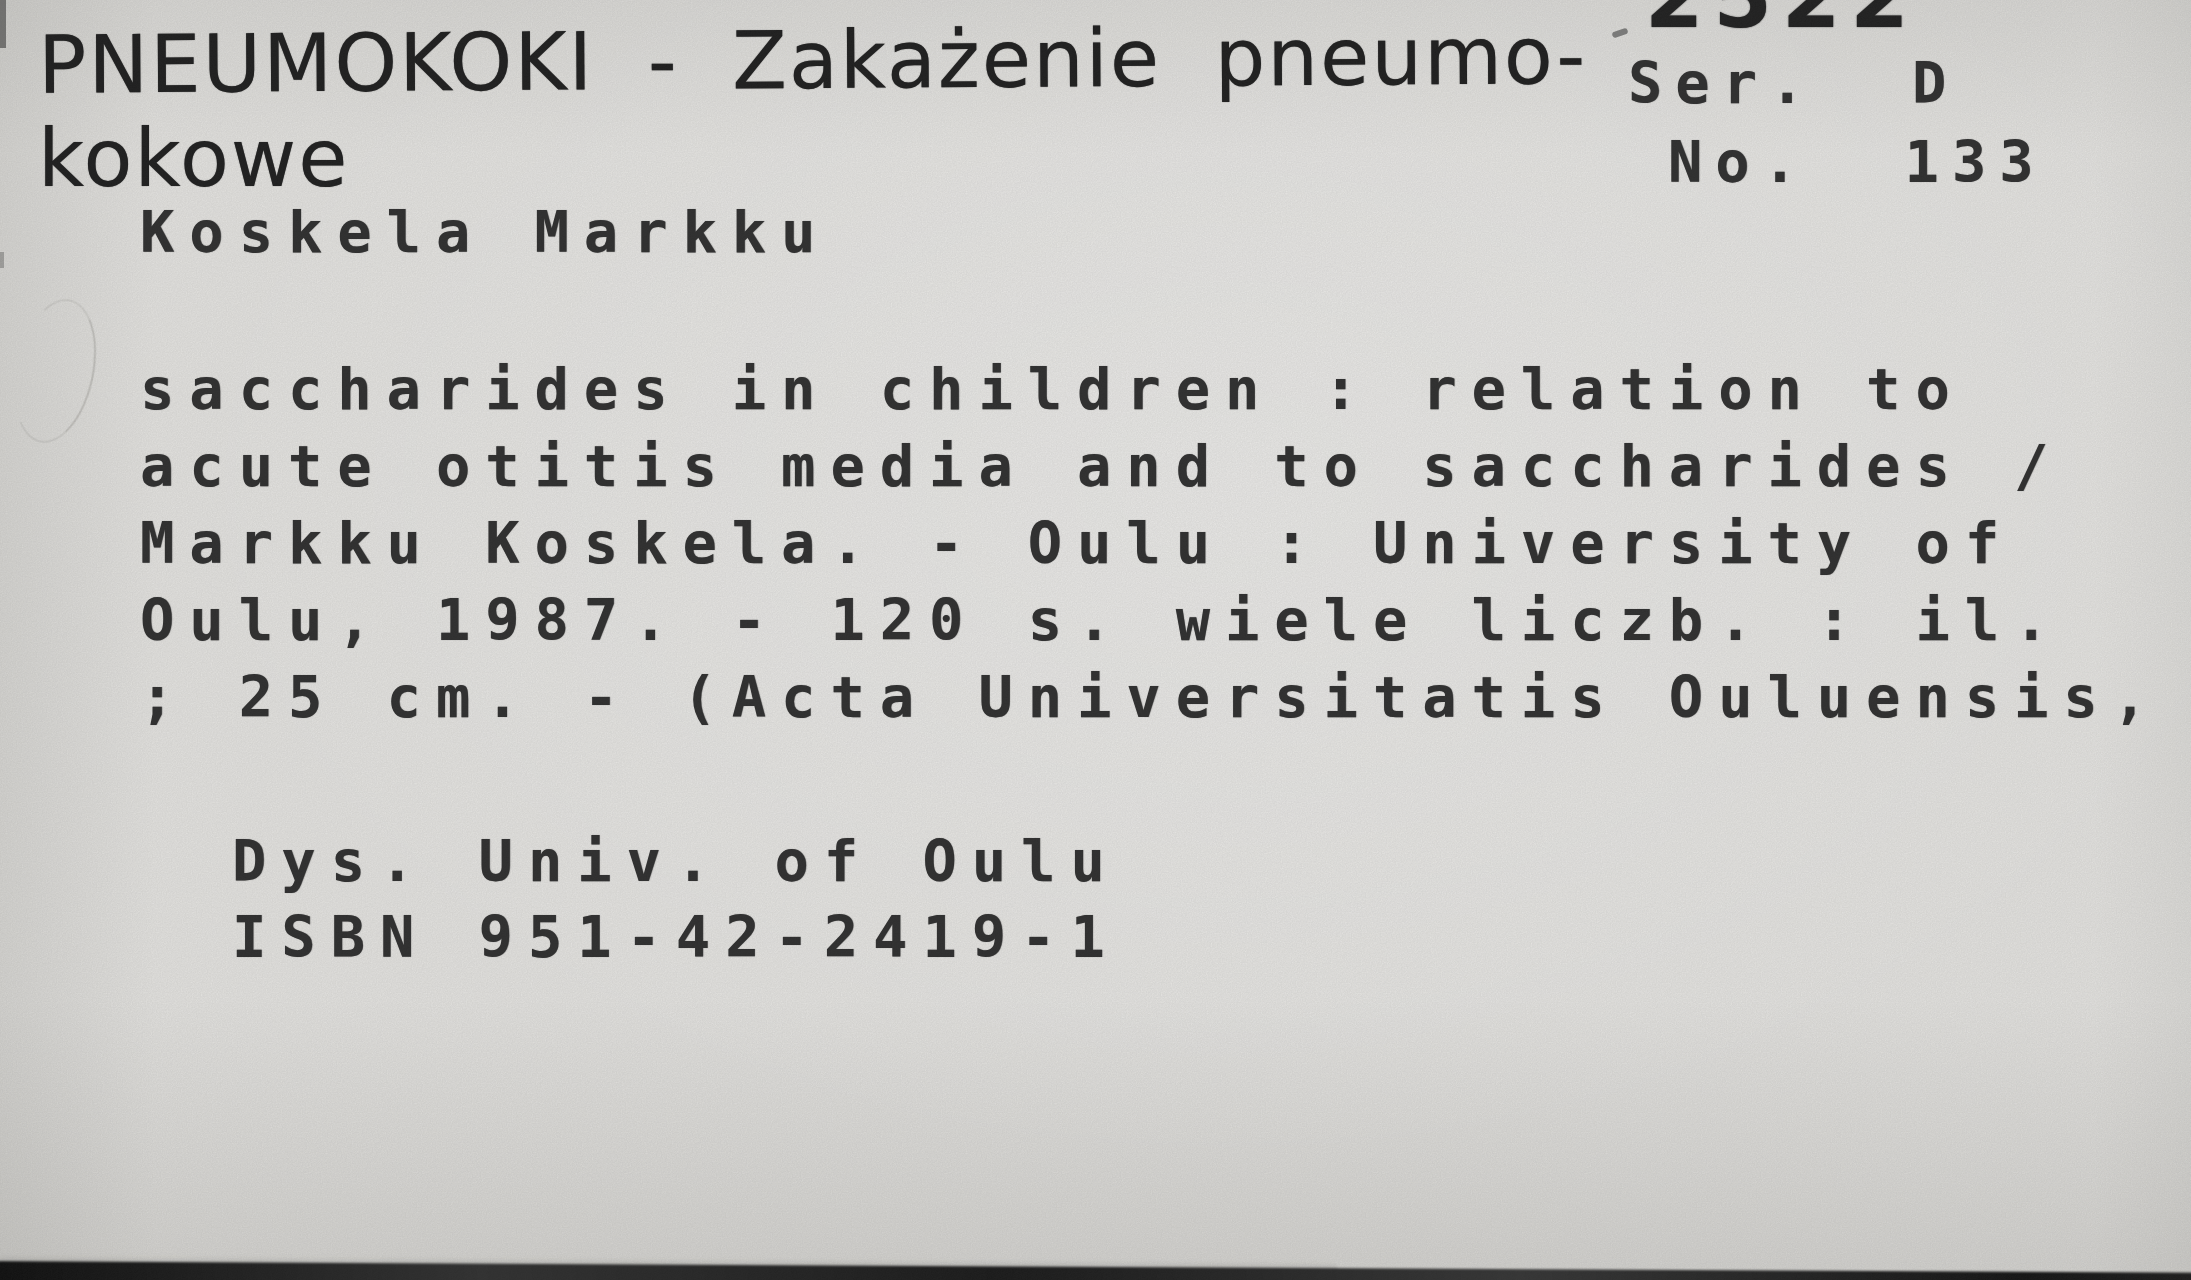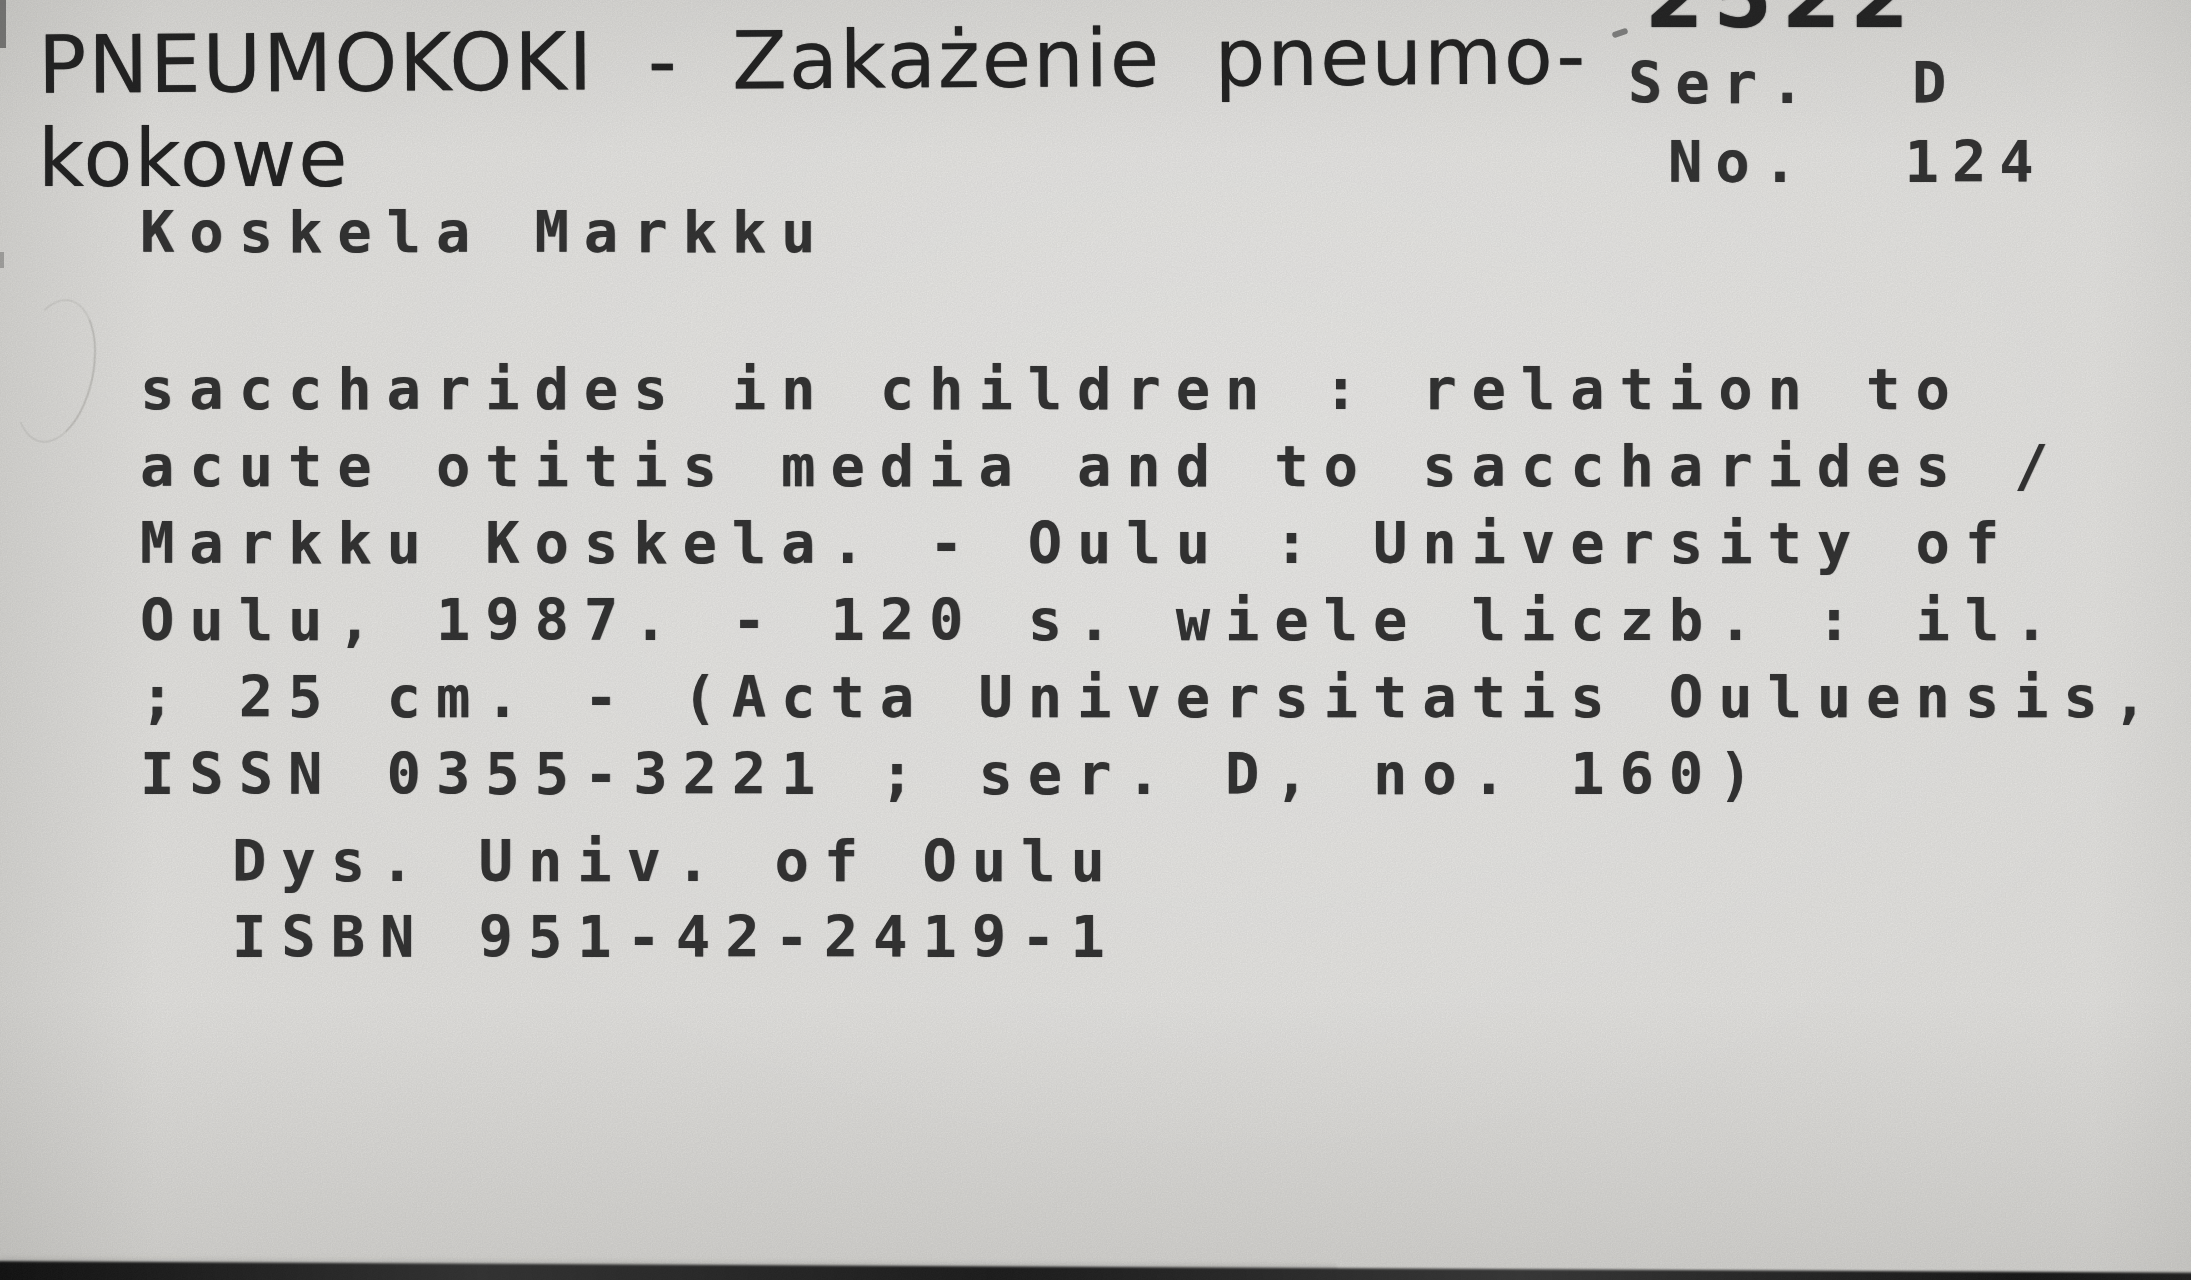--- a/index.html
+++ b/index.html
@@ -113,29 +113,28 @@
 <div class="page">
 
   <div class="shade"></div>
 
   <div class="hand hand-line1">PNEUMOKOKI - Zakażenie pneumo-</div>
   <div class="hand hand-line2">kokowe</div>
 
   <div class="accession-dot"></div>
   <div class="accession">2522</div>
   <div class="type corner-ser">Ser.  D</div>
-  <div class="type corner-no">No.  124</div>
+  <div class="type corner-no">No.  133</div>
 
   <div class="type l-author">Koskela Markku</div>
   <div class="type l1">saccharides in children : relation to</div>
   <div class="type l2">acute otitis media and to saccharides /</div>
   <div class="type l3">Markku Koskela. - Oulu : University of</div>
   <div class="type l4">Oulu, 1987. - 120 s. wiele liczb. : il.</div>
   <div class="type l5">; 25 cm. - (Acta Universitatis Ouluensis,</div>
-  <div class="type l6">ISSN 0355-3221 ; ser. D, no. 160)</div>
   <div class="type l-note">Dys. Univ. of Oulu</div>
   <div class="type l-isbn">ISBN 951-42-2419-1</div>
 
   <div class="smudge-arc"></div>
   <div class="edge-topleft"></div>
   <div class="mark-left-a"></div>
   <div class="edge-right"></div>
   <div class="edge-bottom-fuzz"></div>
   <div class="edge-bottom"></div>
 

